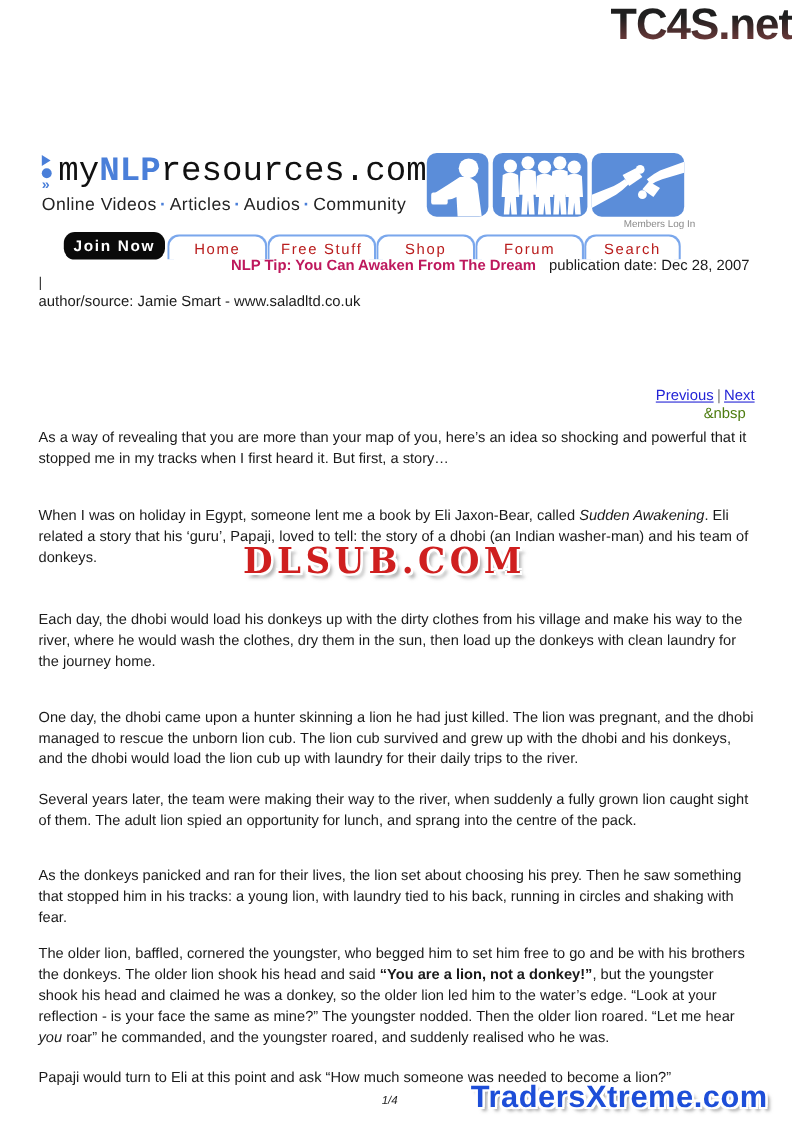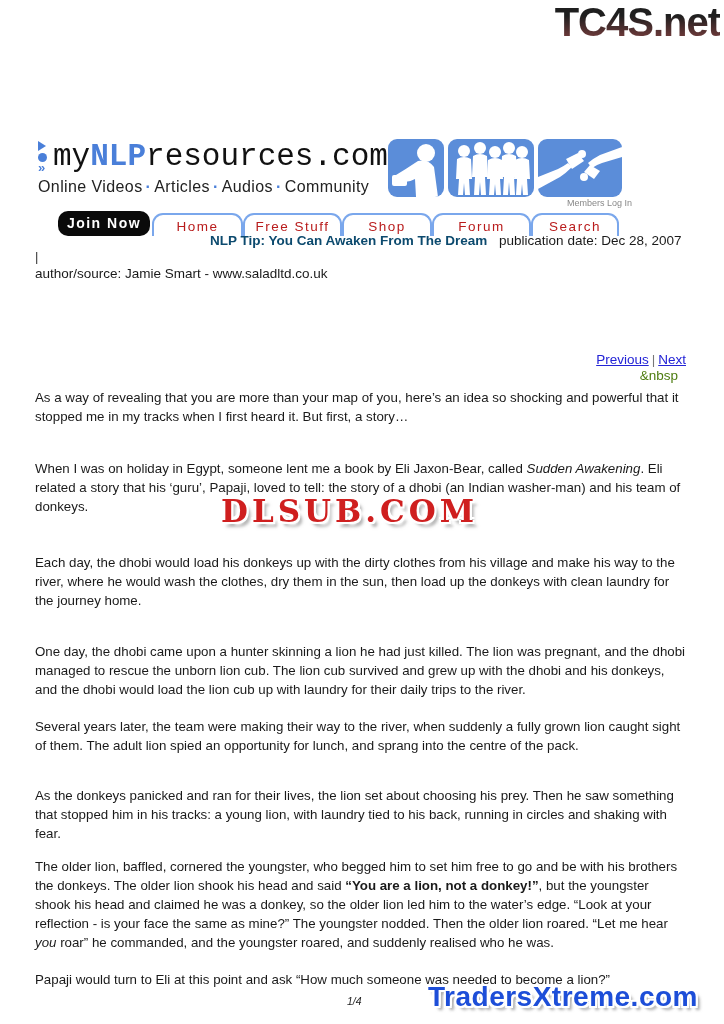--- a/index.html
+++ b/index.html
@@ -57,21 +57,21 @@
     letter-spacing: 1.5px; text-align: center; padding-top: 4px; height: 23px;
   }
   .tab.t-home { width: 91px; }
   .tab.t-free { width: 99px; }
   .tab.t-shop { width: 90px; }
   .tab.t-forum { width: 99px; }
   .tab.t-search { width: 88px; }
 
   
   .title-row { position: absolute; left: 210px; top: 233px; font-size: 13.5px; white-space: nowrap; }
-  .title-row .t { font-weight: bold; color: #0c4a6e; }
+  .title-row .t { font-weight: bold; color: #be185d; }
   .title-row .pub { margin-left: 8px; color: #1a1a1a; }
   .pipe { position: absolute; left: 35px; top: 249px; font-size: 13px; color: #333; }
   .author { position: absolute; left: 35px; top: 266px; font-size: 13.5px; color: #1a1a1a; }
 
   
   .pagenav { position: absolute; right: 38px; top: 336px; text-align: right; font-size: 13.5px; margin-top: 16px; }
   .pagenav a { color: #2323d6; text-decoration: underline; cursor: pointer; }
   .pagenav .sep { color: #777; padding: 0 3px; }
   .pagenav .nb { color: #4d7c0f; margin-top: 1px; margin-right: 8px; }
 

